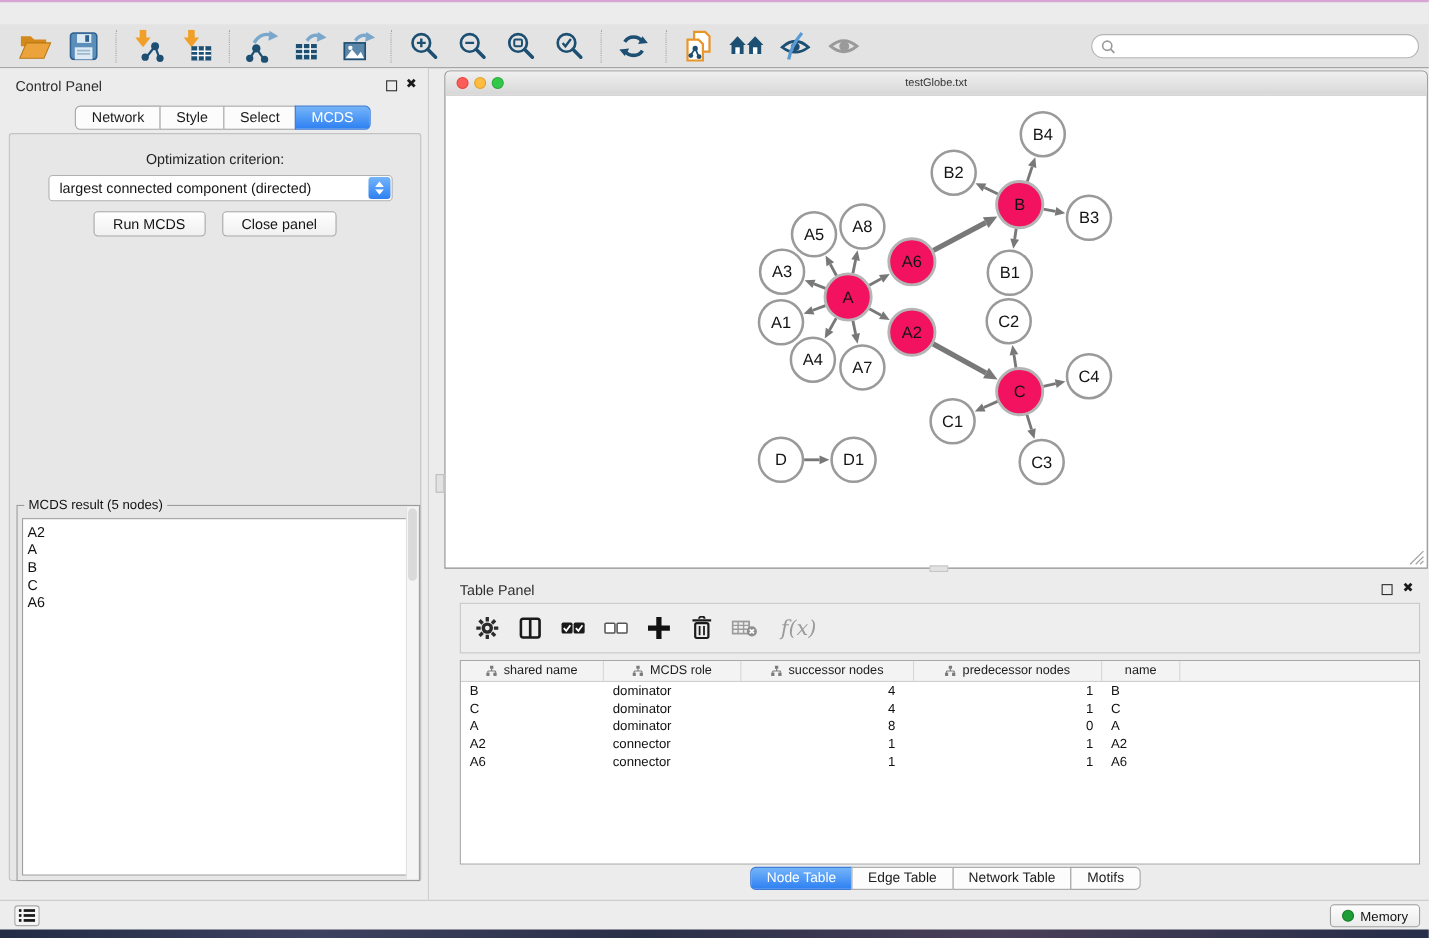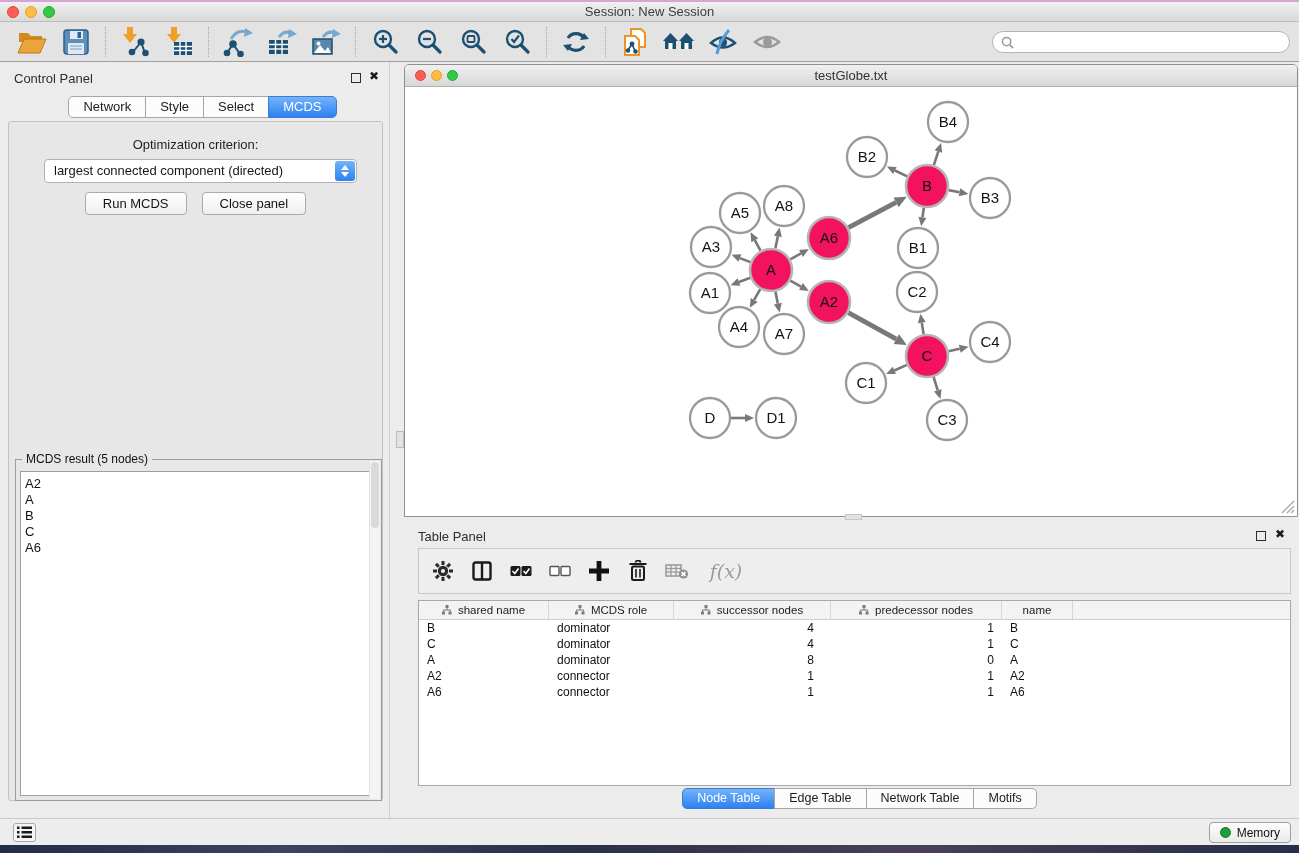--- a/index.html
+++ b/index.html
@@ -66,21 +66,21 @@
                    border-left:1px solid #e2e2e2; }
   .result-thumb { position:absolute; left:1px; right:1px; top:1px; height:66px; background:#dadada; border-radius:5px; }
 
   
   .net-window { position:absolute; left:404px; top:64px; width:894px; height:453px; background:#fff;
                 border:1px solid #8f8f8f; border-radius:5px 5px 0 0; }
   .nw-titlebar { position:absolute; left:0; top:0; right:0; height:22px; border-radius:4px 4px 0 0;
                  background:linear-gradient(#f0f0f0,#d7d7d7); border-bottom:1px solid #b2b2b2; }
   .nw-lights { position:absolute; left:10px; top:5px; display:flex; gap:5px; }
   .nw-lights .light { width:11px; height:11px; }
-  .nw-title { text-align:center; line-height:21px; font-size:13px; color:#333; }
+  .nw-title { text-align:center; line-height:21px; font-size:10px; color:#333; }
   .nw-body { position:absolute; left:0; top:22px; right:0; bottom:0; overflow:hidden; }
   .nw-resize { position:absolute; right:2px; bottom:2px; }
 
   .grip-v { position:absolute; left:396px; top:431px; width:8px; height:17px; background:#e2e2e2;
             border:1px solid #bdbdbd; }
   .grip-h { position:absolute; left:845px; top:514px; width:17px; height:6px; background:#e2e2e2;
             border:1px solid #c6c6c6; }
 
   
   .table-panel { position:absolute; left:404px; top:520px; width:895px; height:298px; background:#ececec; }
@@ -113,28 +113,20 @@
   .mem-dot { width:11px; height:11px; border-radius:50%; background:#1e9e37; border:1px solid #157a28; }
   .wallpaper { position:absolute; left:0; top:845px; width:1299px; height:8px;
                background:linear-gradient(90deg,#232c46,#3d4260 22%,#2a3048 45%,#4a3f58 70%,#262e49); }
 </style>
 </head>
 <body>
 
 <div class="screen">
   <div class="top-strip"></div>
 
-  <div class="titlebar">
-    <div class="lights">
-      <span class="light red"></span>
-      <span class="light yellow"></span>
-      <span class="light green"></span>
-    </div>
-    <div class="win-title">Session: New Session</div>
-  </div>
 
   <div class="toolbar">
     <button class="tbtn">
       <svg width="30" height="26" viewBox="0 0 30 26">
         <path d="M2 4 h9 l3 3 h11 v6 H2z" fill="#d4891c"></path>
         <path d="M1 24 L7 10 h22 L23 24z" fill="#eda33c" stroke="#b97a14" stroke-width="1"></path>
       </svg>
     </button>
     <button class="tbtn">
       <svg width="26" height="26" viewBox="0 0 26 26">

